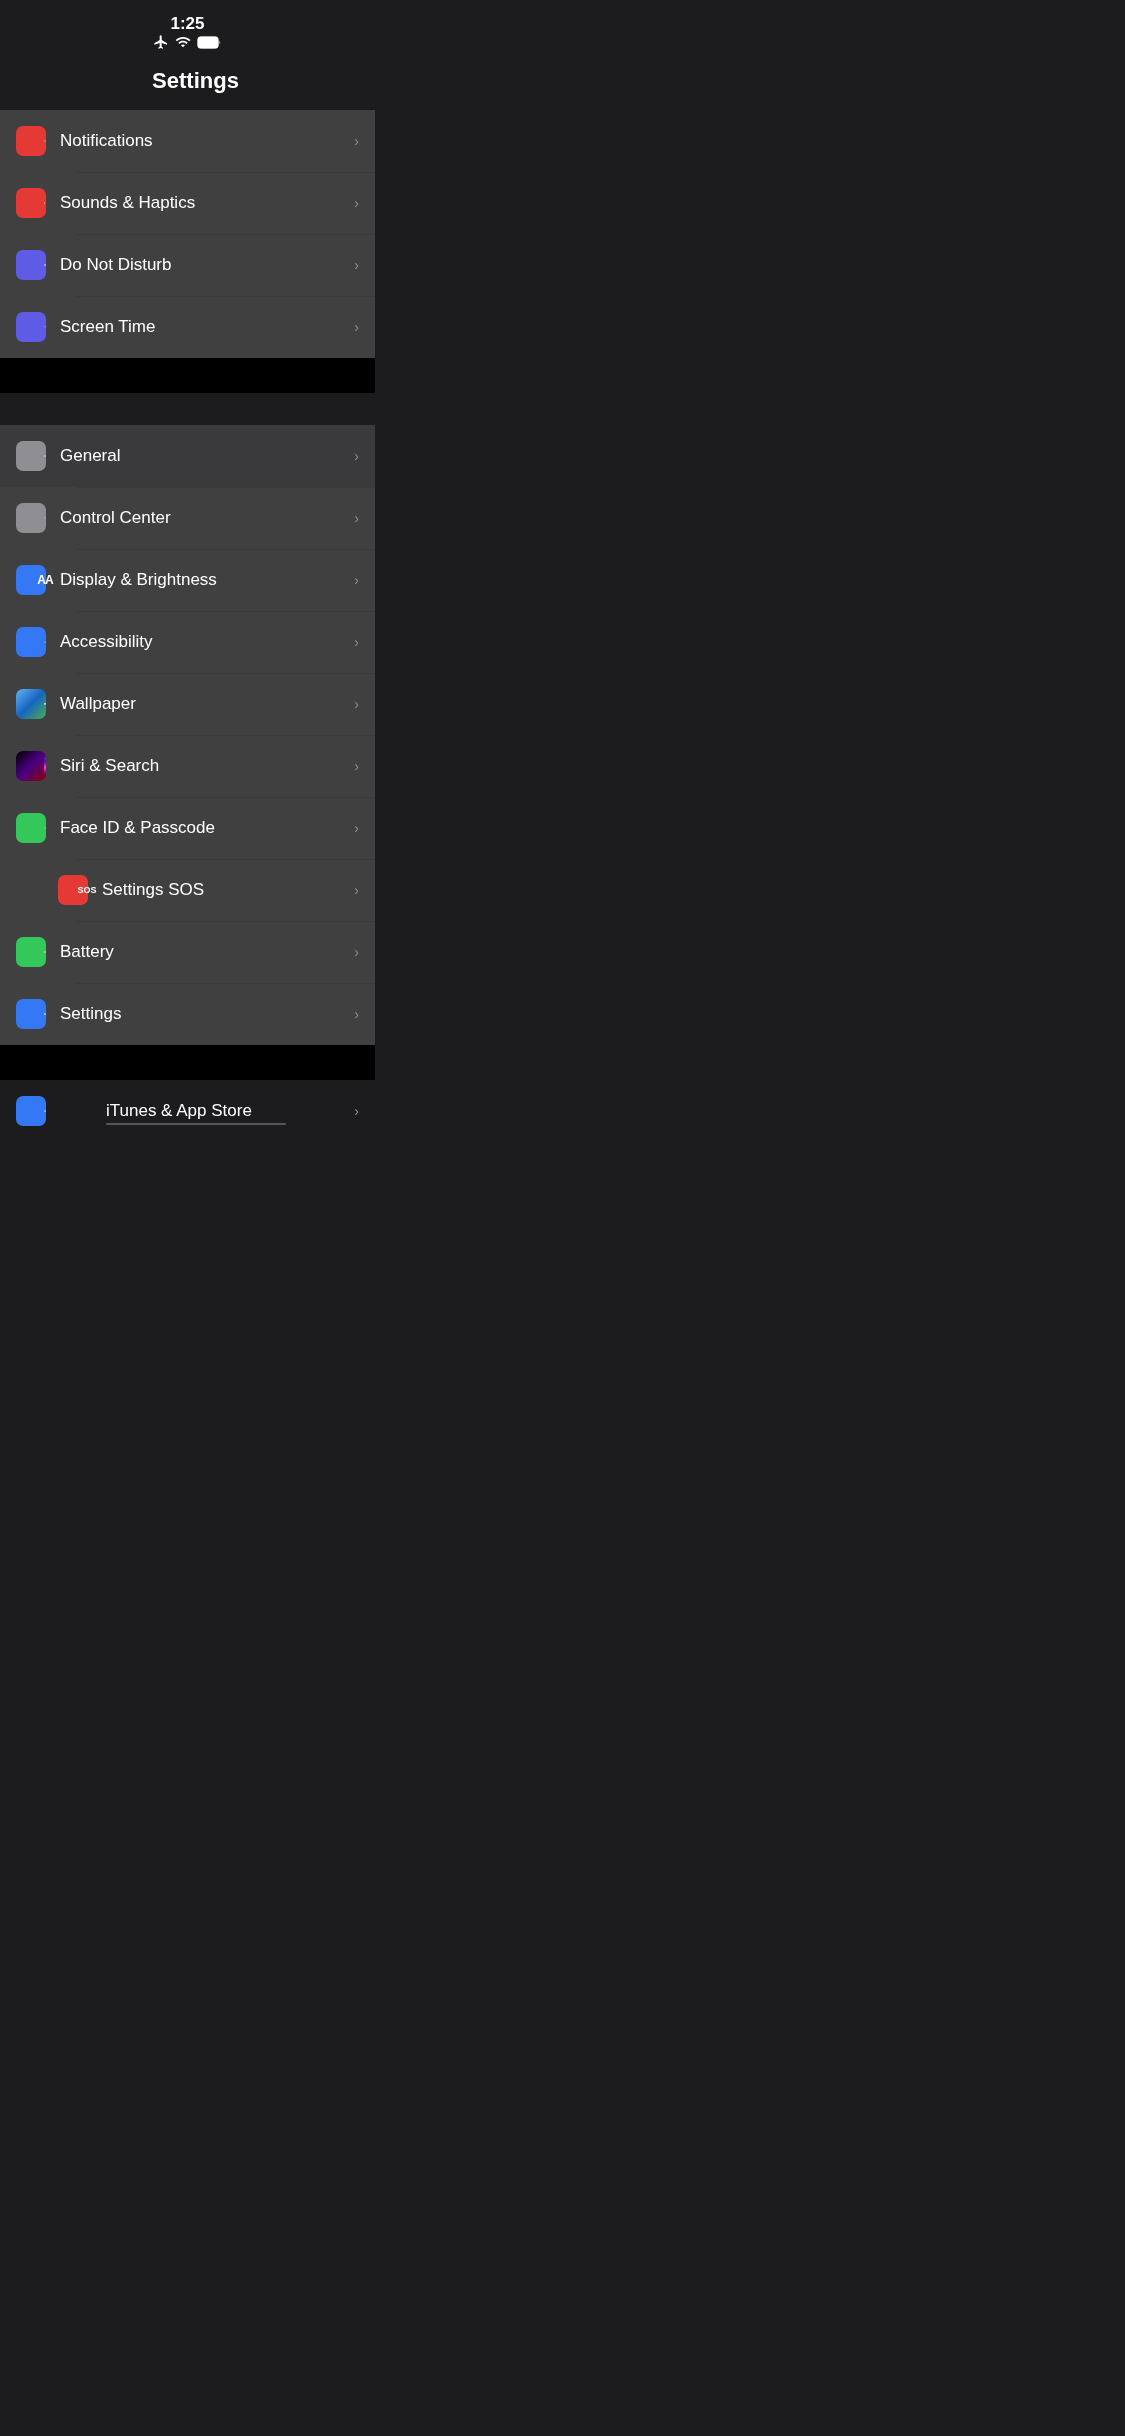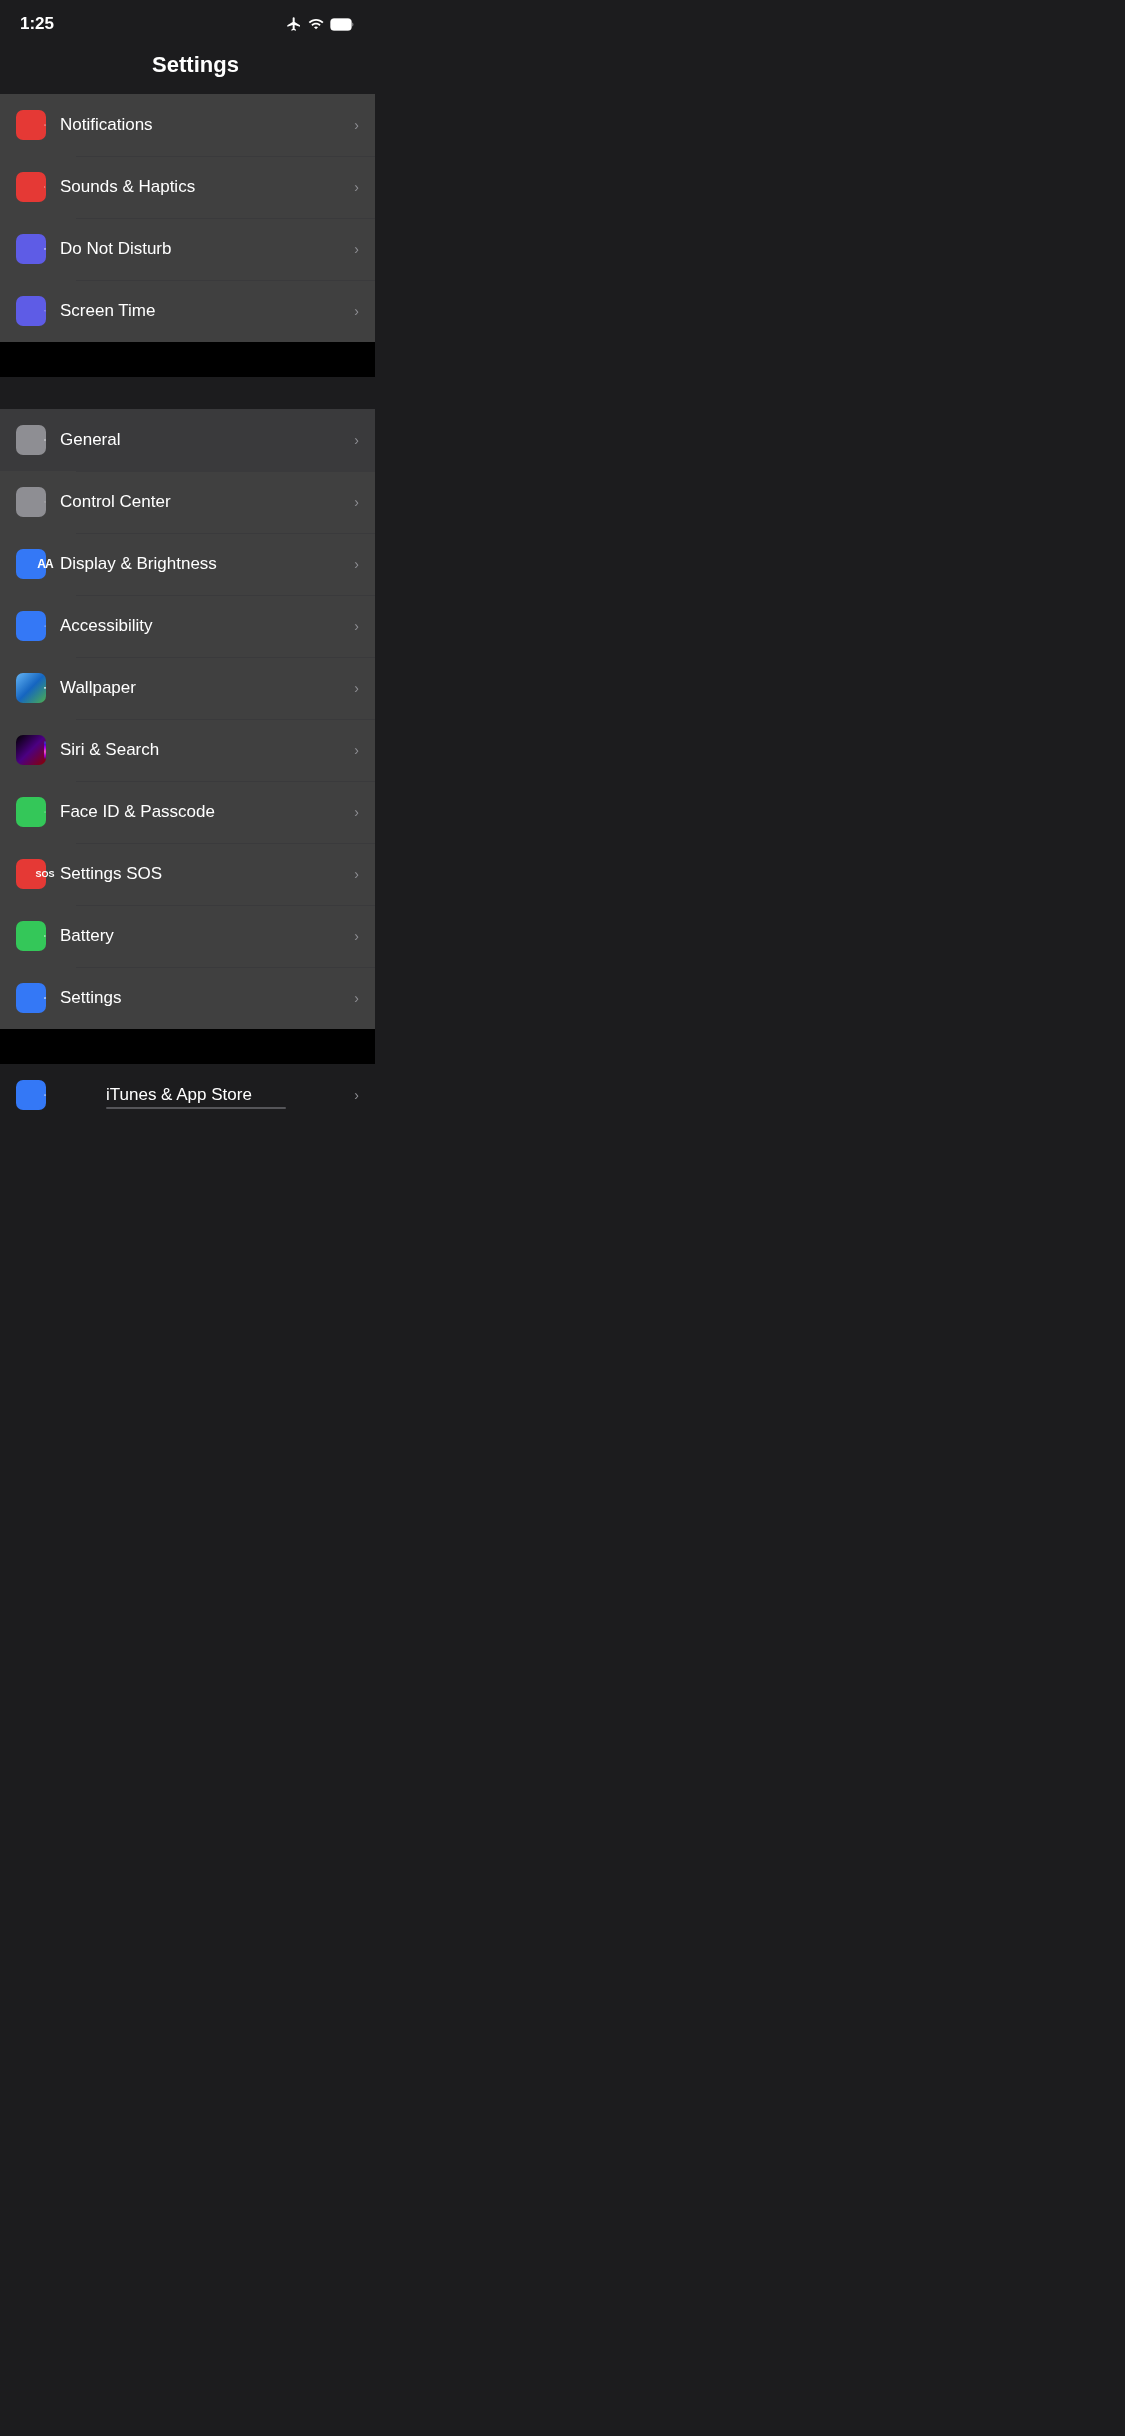--- a/index.html
+++ b/index.html
@@ -14,20 +14,21 @@
       overflow-x: hidden;
     }
 
     
     .status-bar {
       display: flex;
       justify-content: space-between;
       align-items: center;
       padding: 14px 20px 8px 20px;
       background: #1c1c1e;
+      flex-direction: column;
     }
     .status-time {
       font-size: 17px;
       font-weight: 600;
       color: #fff;
     }
     .status-icons {
       display: flex;
       align-items: center;
       gap: 6px;
@@ -272,21 +273,21 @@
     <div class="icon-wrap icon-green-faceid">
       <svg width="18" height="18" viewBox="0 0 24 24" fill="white">
         <path d="M9 11.75A1.25 1.25 0 0 0 7.75 13 1.25 1.25 0 0 0 9 14.25 1.25 1.25 0 0 0 10.25 13 1.25 1.25 0 0 0 9 11.75m6 0A1.25 1.25 0 0 0 13.75 13 1.25 1.25 0 0 0 15 14.25 1.25 1.25 0 0 0 16.25 13 1.25 1.25 0 0 0 15 11.75M12 2C6.5 2 2 6.5 2 12a10 10 0 0 0 10 10 10 10 0 0 0 10-10A10 10 0 0 0 12 2m0 18a8 8 0 0 1-8-8 8 8 0 0 1 8-8 8 8 0 0 1 8 8 8 8 0 0 1-8 8M12 6C9.79 6 8 7.79 8 10h1.5c0-.83.67-1.5 1.5-1.5h2c.83 0 1.5.67 1.5 1.5H16c0-2.21-1.79-4-4-4m-4 9.54C8.73 17.5 10.26 18 12 18s3.27-.5 4-1.46L14.75 15.5c-.5.5-1.61.5-2.75.5s-2.25 0-2.75-.5L8 15.54z"></path>
       </svg>
     </div>
     <span class="row-label">Face ID &amp; Passcode</span>
     <span class="chevron">›</span>
   </div>
 
   <div class="settings-row">
-    <div class="icon-wrap icon-red-sos" style="font-size:9px;font-weight:800;color:white;letter-spacing:0px;">
+    <div class="icon-wrap icon-red-sos" style="font-size:9px;font-weight:800;color:white;letter-spacing:0px;margin-left:42px;">
       SOS
     </div>
     <span class="row-label">Settings SOS</span>
     <span class="chevron">›</span>
   </div>
 
   <div class="settings-row">
     <div class="icon-wrap icon-green-battery">
       <svg width="20" height="12" viewBox="0 0 20 12" fill="white">
         <rect x="1" y="1" width="14" height="10" rx="2" fill="white"></rect>

